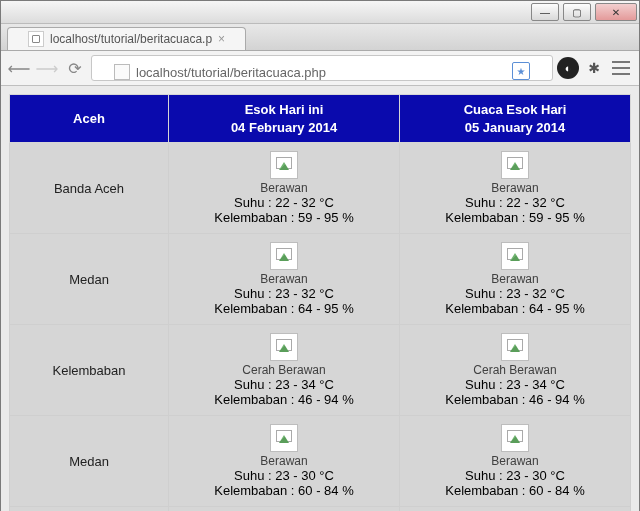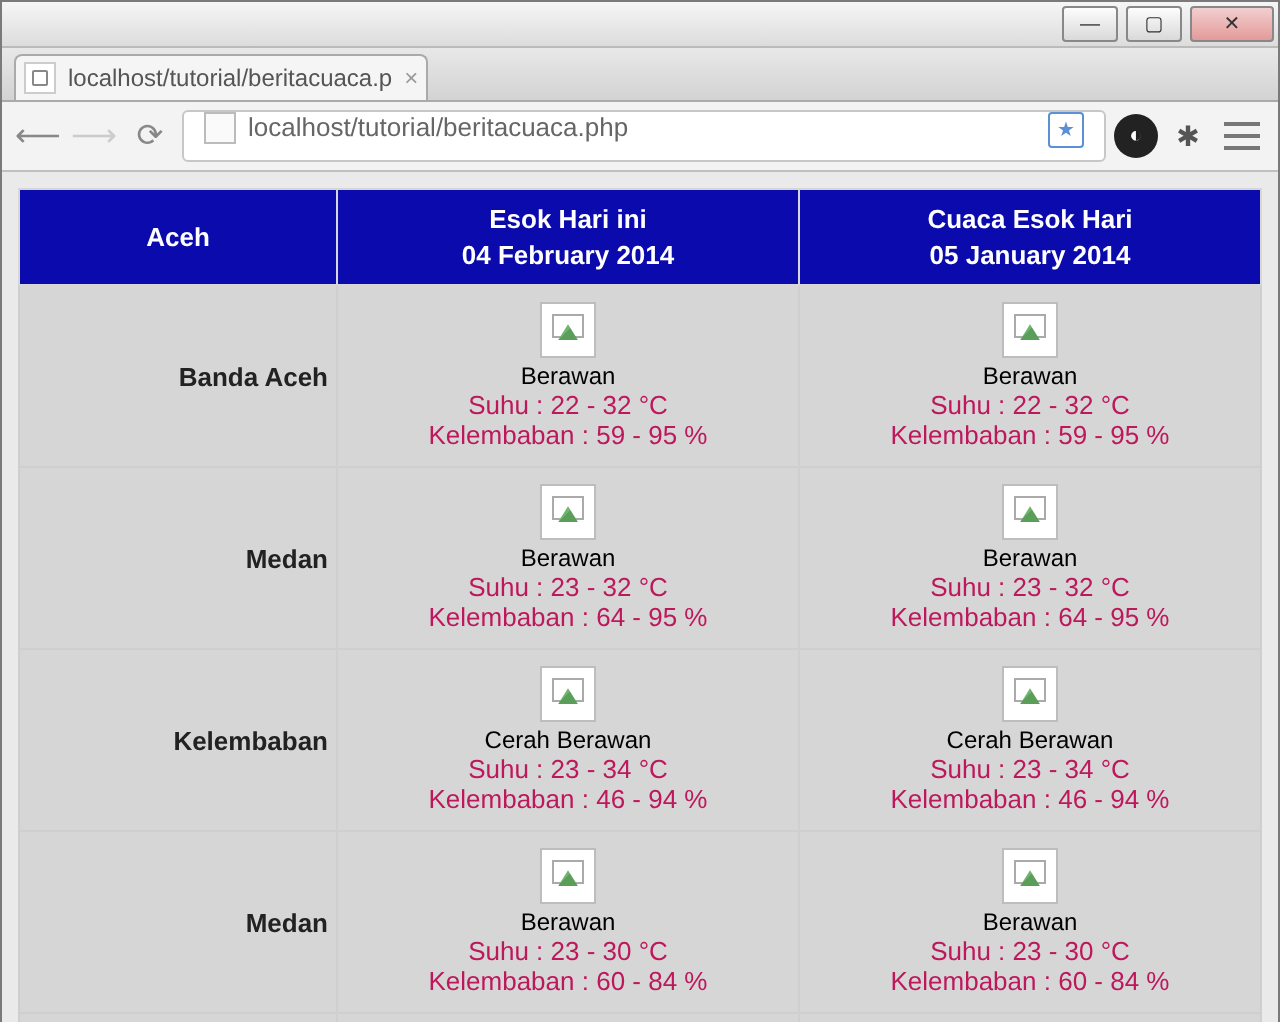--- a/index.html
+++ b/index.html
@@ -4,46 +4,46 @@
 <style>
   html,body{margin:0;padding:0;height:100%;font-family:Arial,sans-serif;font-size:13px;}
   body{background:#dcdcdc;overflow:hidden;width:640px;height:511px;}
   
   .chrome-window{position:relative;width:640px;height:511px;background:#fff;border:1px solid #7a7a7a;box-sizing:border-box;}
   .titlebar{height:22px;background:linear-gradient(#f6f6f6,#dcdcdc);border-bottom:1px solid #bbb;display:flex;align-items:center;}
   .titlebar .gap{flex:1;}
   .win-btn{width:26px;height:16px;margin:0 2px;border:1px solid #888;background:linear-gradient(#fdfdfd,#d9d9d9);border-radius:2px;display:flex;align-items:center;justify-content:center;font-size:10px;color:#333;}
   .win-btn.close{width:40px;background:linear-gradient(#f2cfcf,#e49a9a);}
   .tabbar{height:26px;background:linear-gradient(#e8e8e8,#d3d3d3);display:flex;align-items:flex-end;padding-left:6px;border-bottom:1px solid #aaa;}
-  .tab{height:22px;min-width:190px;background:#f5f5f5;border:1px solid #aaa;border-bottom:none;border-radius:4px 4px 0 0;display:flex;align-items:center;padding:0 4px;font-size:12px;color:#555;gap:6px;}
+  .tab{height:22px;min-width:190px;background:#f5f5f5;border:1px solid #aaa;border-bottom:none;border-radius:4px 4px 0 0;display:flex;align-items:center;padding:0 20px;font-size:12px;color:#555;gap:6px;}
   .tab .favico{width:14px;height:14px;border:1px solid #ccc;background:#fff;display:flex;align-items:center;justify-content:center;}
   .tab .favico::after{content:"";width:6px;height:6px;border:1px solid #888;border-radius:1px;}
   .tab .tabclose{margin-left:auto;color:#999;font-size:12px;}
   .navbar{height:34px;background:#f3f3f3;border-bottom:1px solid #bfbfbf;display:flex;align-items:center;padding:0 6px;gap:4px;}
   .nav-ico{width:24px;height:24px;display:flex;align-items:center;justify-content:center;color:#888;font-size:16px;border-radius:3px;}
-  .addr{flex:1;height:24px;border:1px solid #c7c7c7;border-radius:3px;background:#fff;display:flex;align-items:flex-start;padding:0 10px;gap:6px;color:#666;font-size:13px;}
+  .addr{flex:1;height:24px;border:1px solid #c7c7c7;border-radius:3px;background:#fff;display:flex;align-items:flex-end;padding:0 22px;gap:6px;color:#666;font-size:13px;}
   .addr .doc-ico{width:14px;height:14px;border:1px solid #bbb;background:#fafafa;}
   .addr .star{margin-left:auto;color:#5b8fd6;width:16px;height:16px;border:1px solid #5b8fd6;display:flex;align-items:center;justify-content:center;font-size:10px;border-radius:2px;}
   .ext-ico{width:22px;height:22px;border-radius:50%;display:flex;align-items:center;justify-content:center;}
   .ext-ico.dark{background:#222;color:#fff;font-size:11px;}
   .ext-ico.star2{color:#555;font-size:14px;}
   .hamb{width:18px;height:14px;display:flex;flex-direction:column;justify-content:space-between;}
   .hamb span{height:2px;background:#777;}
   
   .viewport{height:calc(511px - 22px - 26px - 34px - 2px);overflow:auto;background:#eaeaea;padding:8px;}
   table.wx{width:100%;border-collapse:collapse;background:#d6d6d6;}
   table.wx th{background:#0a0aad;color:#fff;font-weight:bold;text-align:center;padding:6px 4px;line-height:1.35;border:1px solid #d6d6d6;}
   table.wx td{border:1px solid #cfcfcf;text-align:center;padding:8px 4px;color:#222;vertical-align:middle;}
-  table.wx td.city{font-weight:bold;text-align:right;width:150px;margin-top:16px;}
+  table.wx td.city{font-weight:normal;text-align:center;width:150px;margin-top:16px;}
   .wxcell .broken{width:26px;height:26px;border:1px solid #bdbdbd;background:#fff;margin:0 auto 2px;display:flex;align-items:center;justify-content:center;}
   .wxcell .broken::after{content:"";width:10px;height:10px;background:linear-gradient(135deg,#6fb36f 50%,#5a9e5a 50%);clip-path:polygon(0 100%,50% 20%,100% 100%);}
   .wxcell .broken{position:relative;}
   .wxcell .broken::before{content:"";position:absolute;width:14px;height:10px;border:1px solid #aaa;top:5px;left:5px;background:#fff;}
-  .wxcell .cond{color:#000000;font-size:12px;}
-  .wxcell .line{font-size:13px;color:#be185d;}
+  .wxcell .cond{color:#404040;font-size:12px;}
+  .wxcell .line{font-size:13px;color:#000000;}
   
   .viewport::-webkit-scrollbar{width:14px;}
   .viewport::-webkit-scrollbar-thumb{background:#c2c2c2;border:1px solid #aaa;}
   .viewport::-webkit-scrollbar-track{background:#eee;}
 </style>
 </head>
 <body>
 
 <div class="chrome-window">
   <div class="titlebar">

